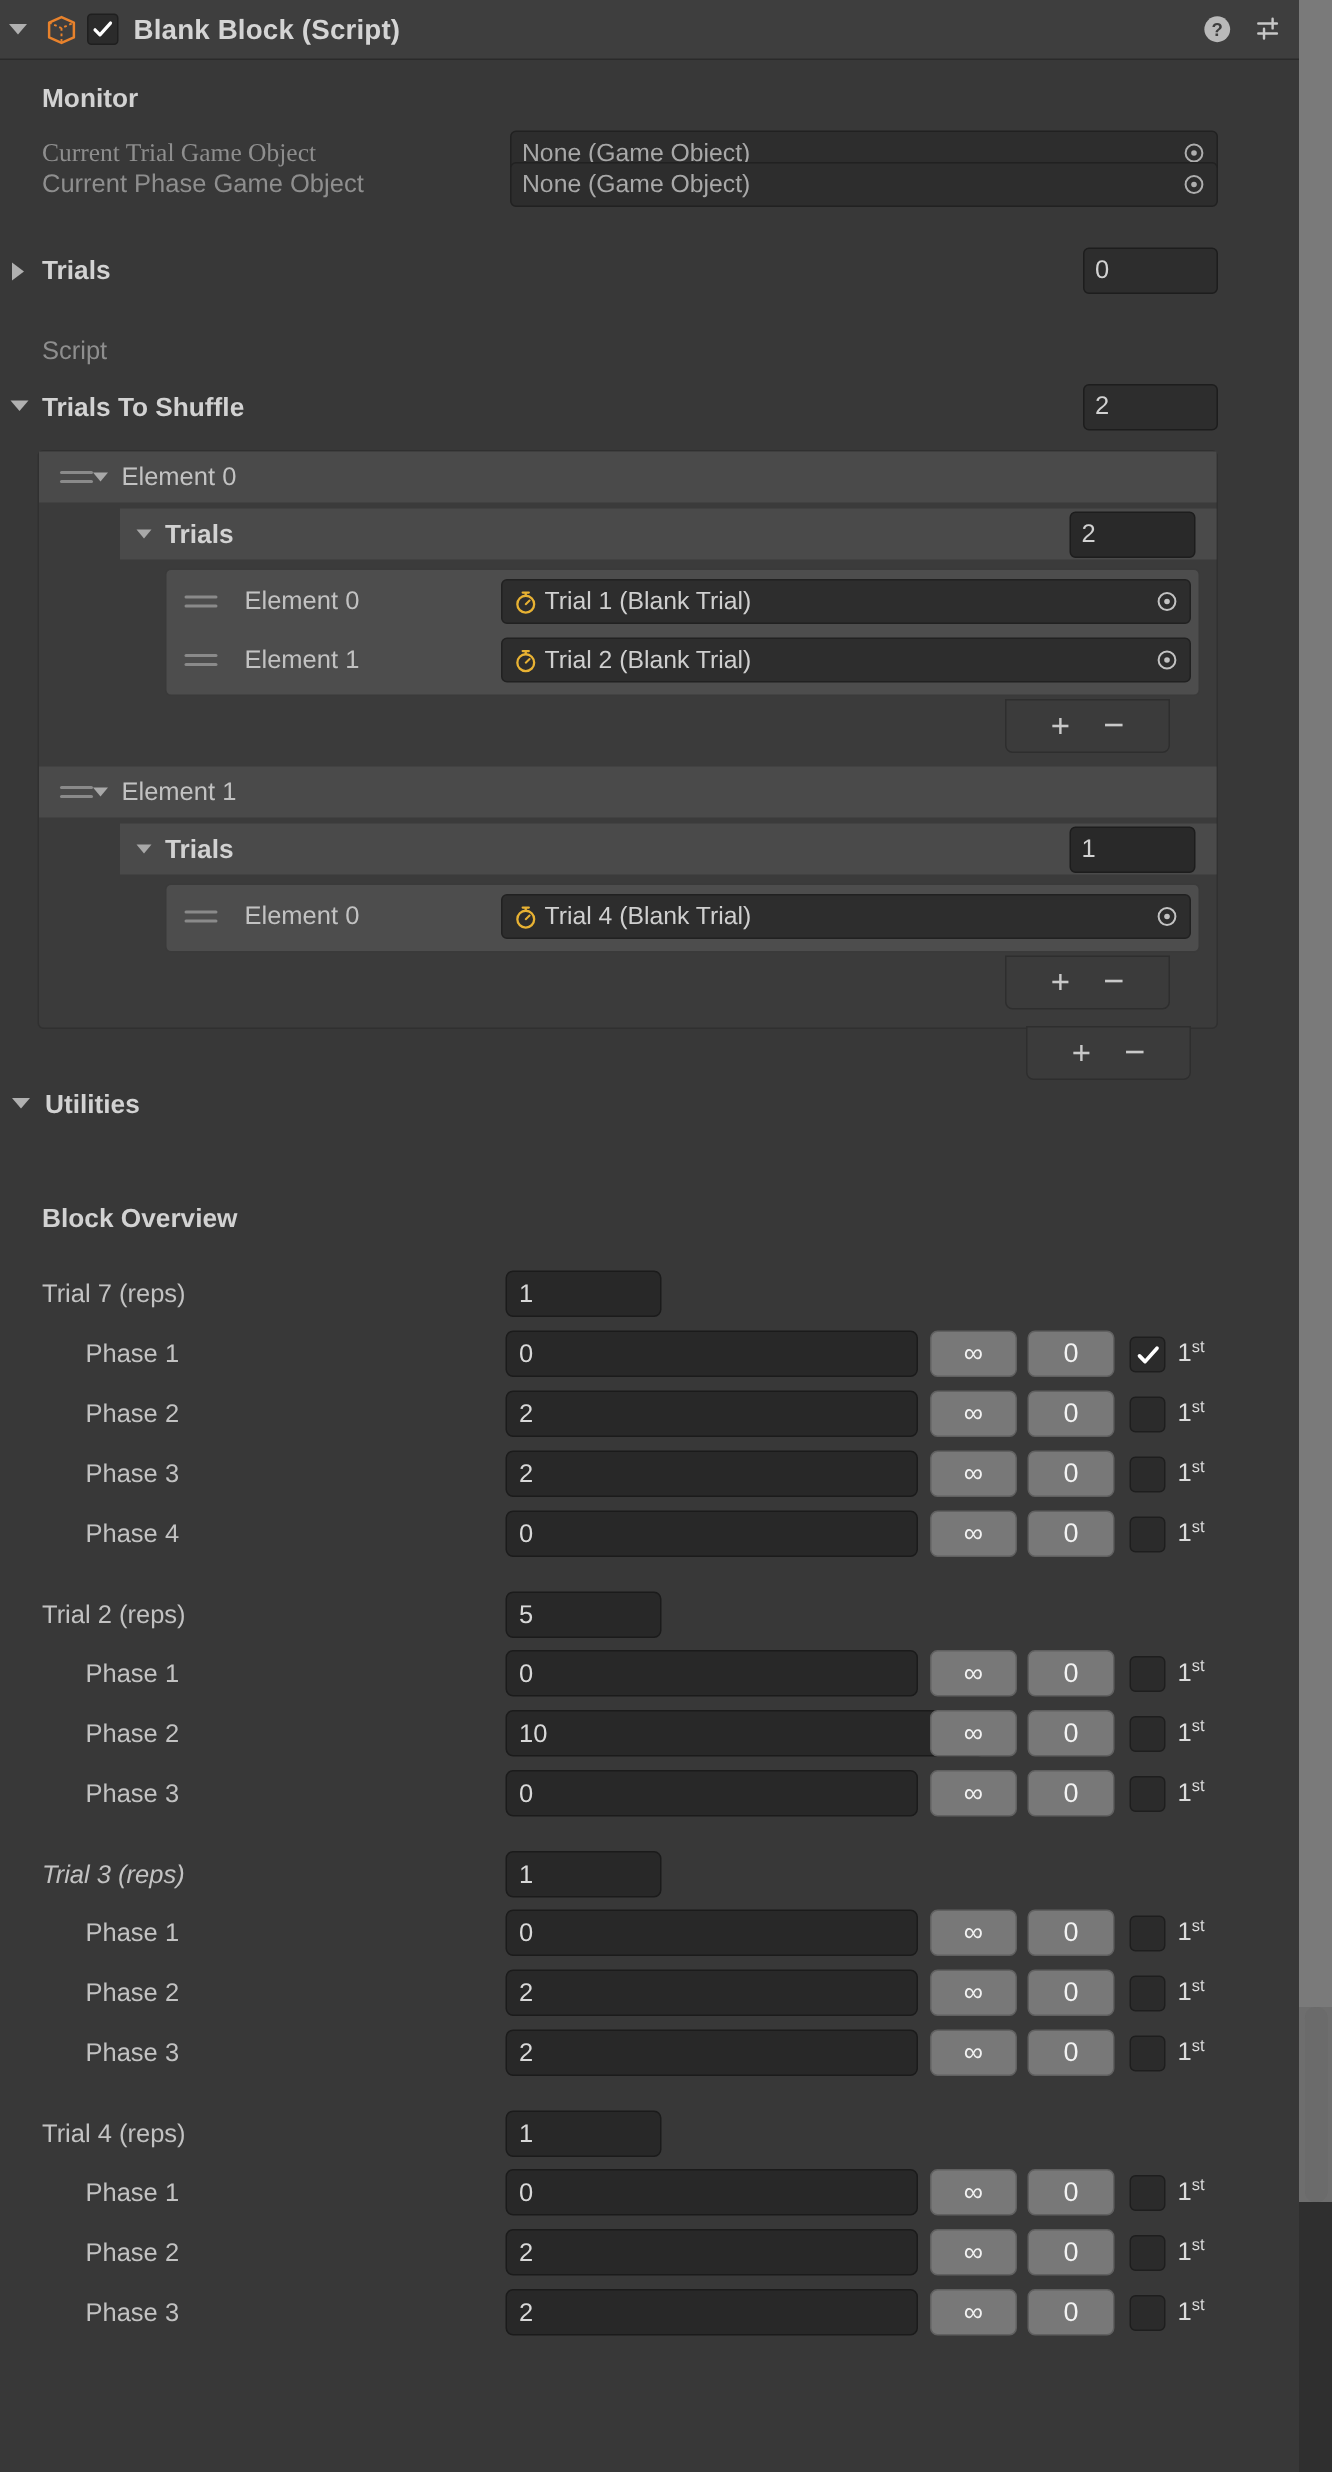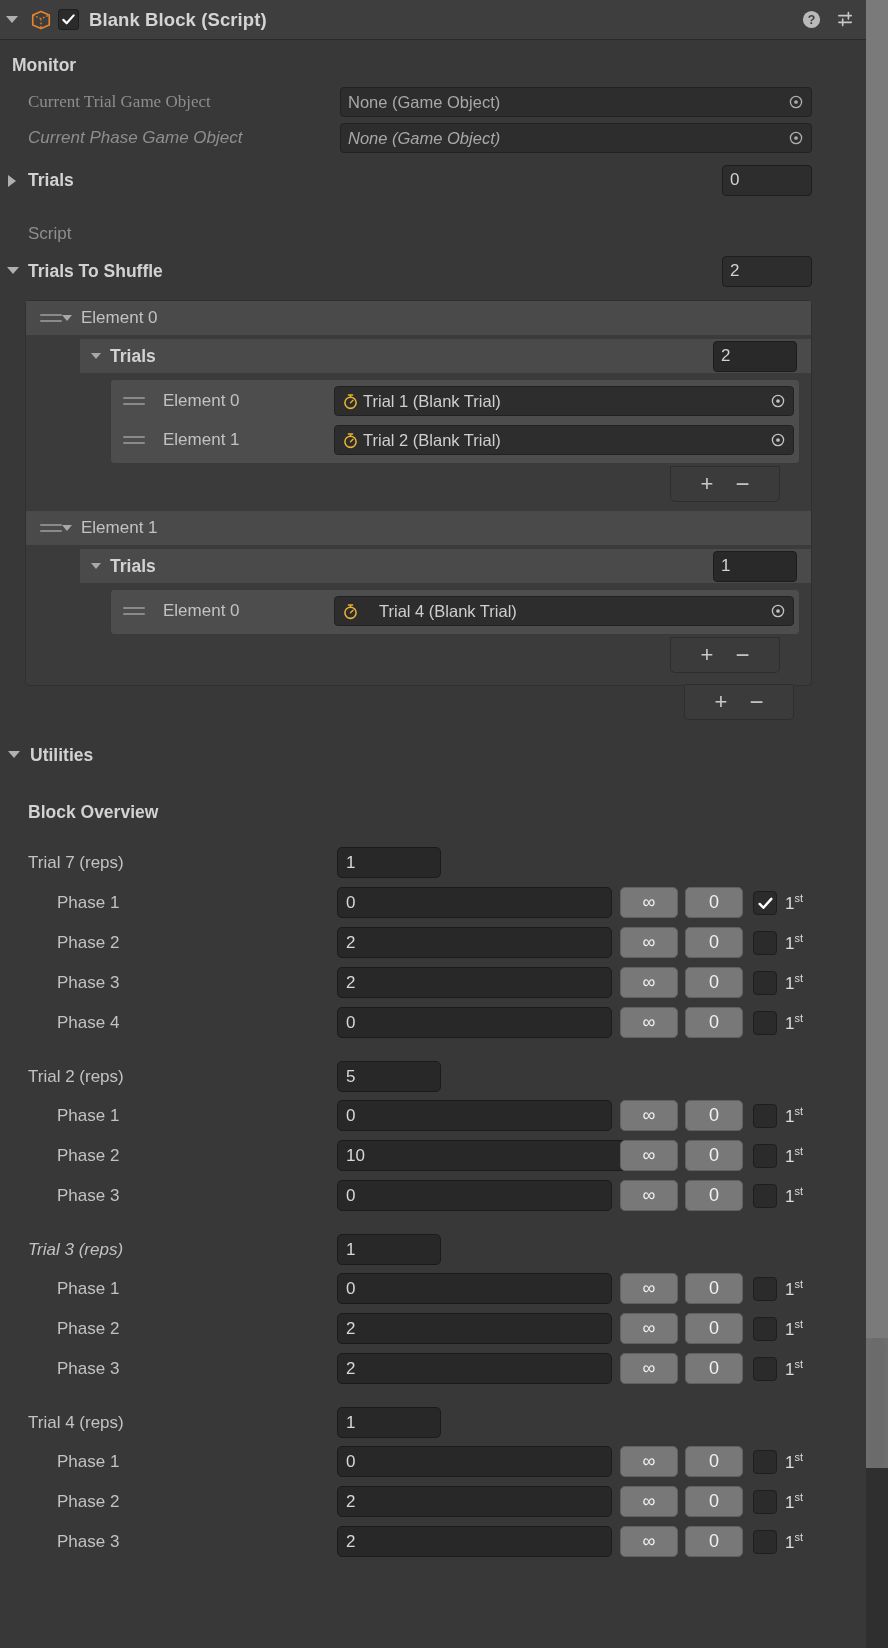--- a/index.html
+++ b/index.html
@@ -128,37 +128,37 @@
         <g fill="#c7c7c7">
             <circle cx="3.5" cy="4" r="1.7"></circle>
             <circle cx="3.5" cy="11" r="1.7"></circle>
             <circle cx="3.5" cy="18" r="1.7"></circle>
           </g>
       </svg>
     </span>
   </div>
 
   <div class="row" style="top:48px;height:34px;">
-    <span class="sec-label" style="margin-left:12px;">Monitor</span>
+    <span class="sec-label" style="margin-left:28px;">Monitor</span>
   </div>
 
   <div class="row" style="top:86px;height:32px;">
     <span class="lbl lbl-dim" style="position:absolute;left:28px;font-family:Liberation Serif, serif;">Current Trial Game Object</span>
     <div class="objfield" style="position:absolute;left:340px;width:472px;">
       <span class="txt">None (Game Object)</span>
       <span class="picker">
         <svg width="16" height="16" viewBox="0 0 18 18">
             <circle cx="9" cy="9" r="6.3" fill="none" stroke="#aeaeae" stroke-width="1.5"></circle>
             <circle cx="9" cy="9" r="2.1" fill="#aeaeae"></circle>
           </svg>
       </span>
     </div>
   </div>
 
-  <div class="row" style="top:122px;height:32px;font-style:italic;">
+  <div class="row" style="top:107px;height:32px;">
     <span class="lbl lbl-dim" style="position:absolute;left:28px;">Current Phase Game Object</span>
     <div class="objfield" style="position:absolute;left:340px;width:472px;">
       <span class="txt">None (Game Object)</span>
       <span class="picker">
         <svg width="16" height="16" viewBox="0 0 18 18">
             <circle cx="9" cy="9" r="6.3" fill="none" stroke="#aeaeae" stroke-width="1.5"></circle>
             <circle cx="9" cy="9" r="2.1" fill="#aeaeae"></circle>
           </svg>
       </span>
     </div>
@@ -274,21 +274,21 @@
   </div>
 
   <div class="innerbox" style="left:110px;top:589px;width:690px;height:46px;"></div>
 
   <div class="itemrow" style="left:112px;top:592px;width:686px;height:38px;">
     <span class="handle" style="margin-left:11px;">
         <i></i>
         <i></i>
       </span>
     <span class="lbl" style="margin-left:18px;">Element 0</span>
-    <div class="objfield bright" style="position:absolute;left:222px;width:460px;gap:16px;">
+    <div class="objfield bright" style="position:absolute;left:222px;width:460px;">
       <svg width="17" height="17" viewBox="0 0 20 20" style="flex:none;margin-right:4px;">
         <circle cx="10" cy="11.5" r="6.6" fill="none" stroke="#e8b233" stroke-width="1.8"></circle>
         <path d="M10 11.5 13 8.6" stroke="#e8b233" stroke-width="1.6" stroke-linecap="round"></path>
         <path d="M7.6 2.4h4.8" stroke="#e8b233" stroke-width="1.8" stroke-linecap="round"></path>
         <path d="M10 2.6v2.4" stroke="#e8b233" stroke-width="1.8"></path>
       </svg>
       <span class="txt">Trial 4 (Blank Trial)</span>
       <span class="picker">
         <svg width="16" height="16" viewBox="0 0 18 18">
             <circle cx="9" cy="9" r="6.3" fill="none" stroke="#c2c2c2" stroke-width="1.5"></circle>
@@ -301,21 +301,21 @@
   <div class="pmbar" style="left:670px;top:637px;width:110px;">
     <span class="pm">+</span>
     <span class="pm minus">−</span>
   </div>
 
   <div class="pmbar" style="left:684px;top:684px;width:110px;">
     <span class="pm">+</span>
     <span class="pm minus">−</span>
   </div>
 
-  <div class="row" style="top:738px;height:34px;text-align:right;">
+  <div class="row" style="top:719px;height:34px;text-align:right;">
     <span class="tri tri-down" style="position:absolute;left:8px;top:13px;"></span>
     <span class="sec-label" style="position:absolute;left:30px;">Utilities</span>
   </div>
 
   <div class="row" style="top:795px;height:34px;">
     <span class="sec-label" style="position:absolute;left:28px;">Block Overview</span>
   </div>
 
   <div class="row" style="top:847px;height:32px;">
     <span class="lbl" style="position:absolute;left:28px;">Trial 7 (reps)</span>

